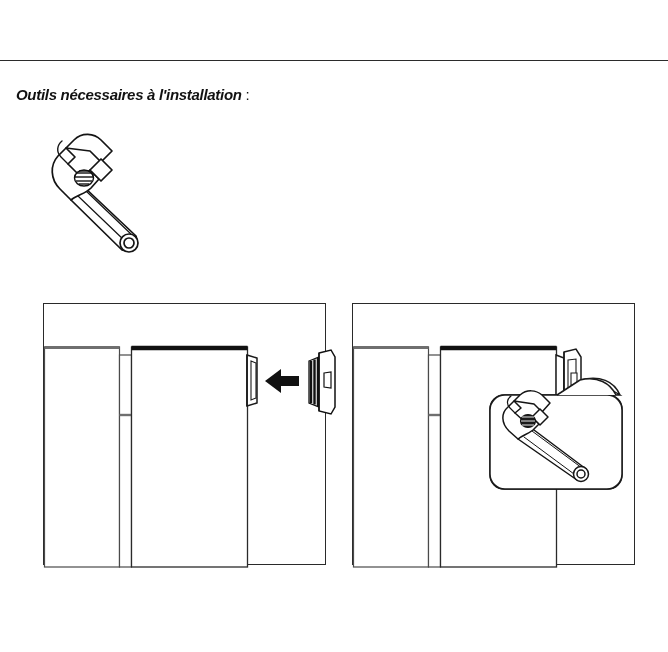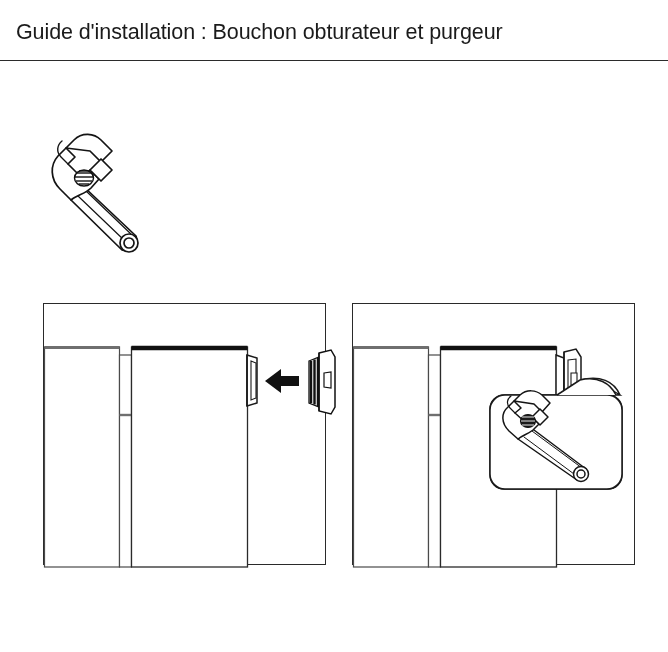--- a/index.html
+++ b/index.html
@@ -70,24 +70,26 @@
     font-size: 12.3px;
     line-height: 1.45;
     color: #1f1f1f;
   }
 </style>
 </head>
 <body>
 
 <div class="page">
 
-  <h1 class="doc-title">Guide d'installation : Bouchon obturateur et purgeur</h1>
 
   <div class="header-rule"></div>
 
+  <div class="tools-heading">
+    <span>Outils nécessaires à l'installation</span><span class="colon"> :</span>
+  </div>
 
   <div class="tool-wrench">
     <svg viewBox="0 0 130 125" width="130" height="125" xmlns="http://www.w3.org/2000/svg">
       <g fill="#ffffff" stroke="#141414" stroke-width="1.7" stroke-linejoin="round" stroke-linecap="round">
 
         <path d="M39 58 L92 108 a11 11 0 0 1 -14 14 L27 72 Z" fill="#ffffff"></path>
 
         <path d="M41 62 L88 107" fill="none" stroke-width="1.2"></path>
         <path d="M34 68 L81 113" fill="none" stroke-width="1.2"></path>
 

